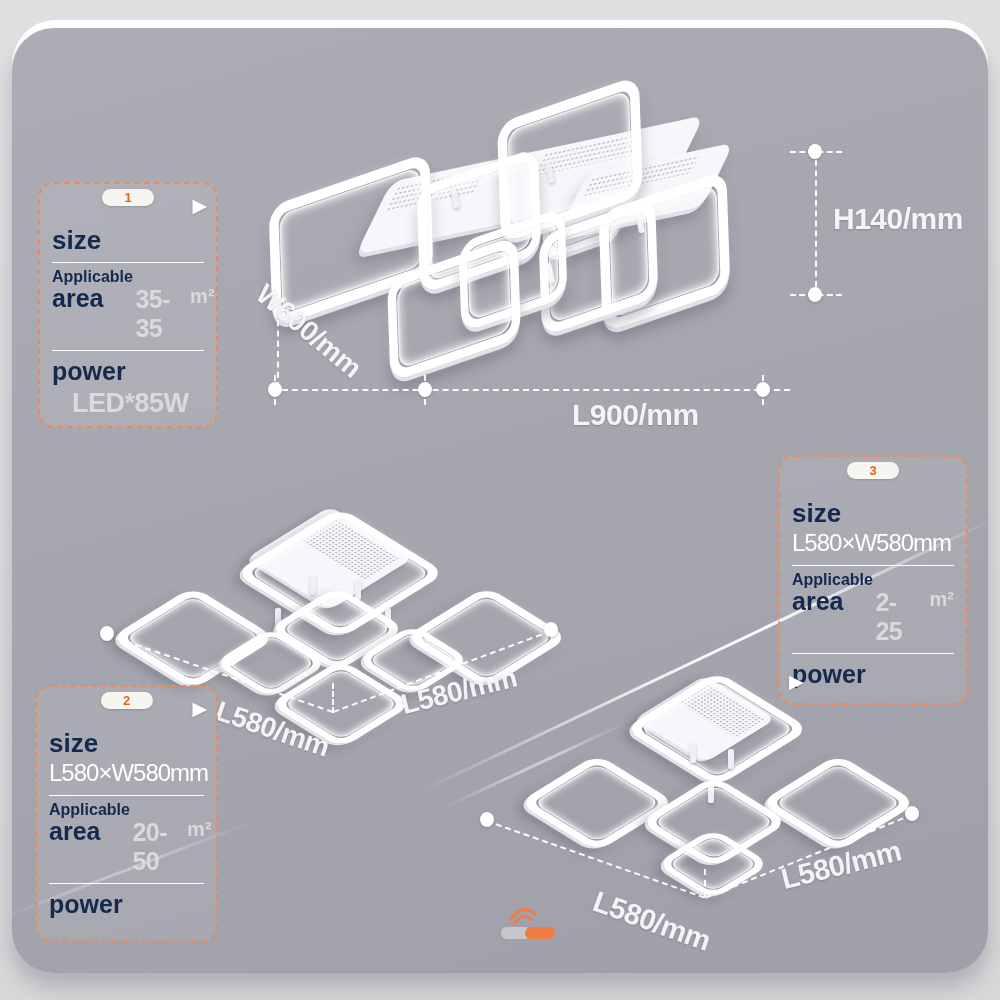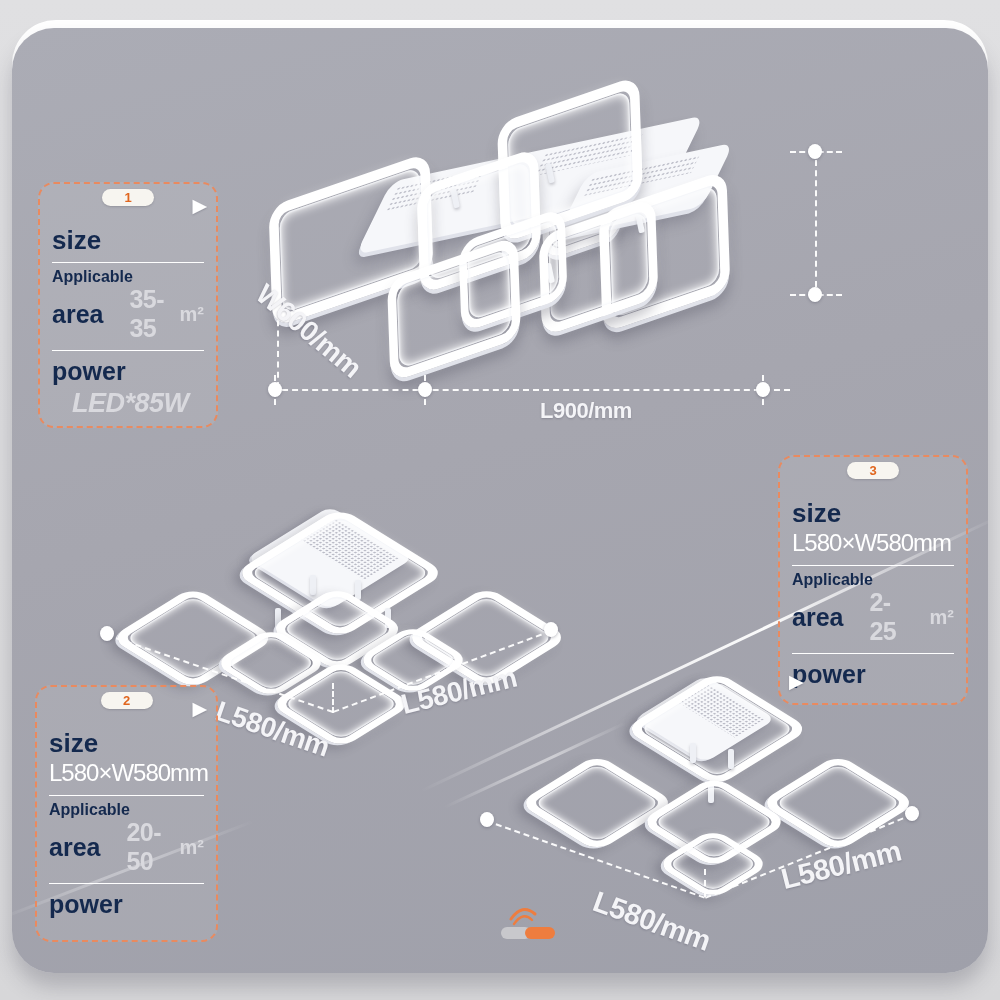--- a/index.html
+++ b/index.html
@@ -38,26 +38,26 @@
   
   .spec{position:absolute;border:2px dashed #e98a5f;border-radius:16px;
     background:rgba(255,255,255,.07);z-index:5;padding:10px 12px 8px;box-sizing:border-box;}
   .badge{position:absolute;top:5px;left:50%;transform:translateX(-50%);width:52px;height:17px;
     background:#f7f5f0;border-radius:9px;display:flex;align-items:center;justify-content:center;
     font-size:13px;font-weight:700;color:#e0661f;box-shadow:0 1px 2px rgba(70,70,85,.25);}
   .spec .size-label{margin-top:32px;font-size:26px;font-weight:700;color:#14294e;line-height:1.1;}
   .spec .size-value{font-size:24px;font-weight:500;color:#ffffff;letter-spacing:-1px;line-height:1.25;white-space:nowrap;}
   .spec hr{border:none;border-top:1.5px solid #ffffff;margin:7px 0 6px;}
   .applicable{font-size:16px;font-weight:700;color:#14294e;line-height:1.05;}
-  .area-row{display:flex;align-items:center;gap:14px;}
+  .area-row{display:flex;align-items:flex-start;gap:20px;}
   .area-label{font-size:25px;font-weight:700;color:#14294e;line-height:1.05;}
   .area-value{font-size:25px;font-weight:700;color:#d9d9de;margin-left:12px;letter-spacing:-0.5px;}
   .area-unit{font-size:20px;font-weight:700;color:#d9d9de;}
   .power-label{font-size:25px;font-weight:700;color:#14294e;line-height:1.15;}
-  .power-value{font-size:27px;font-weight:700;color:#d9d9de;margin:2px 0 0 20px;letter-spacing:-0.5px;font-style:italic;}
+  .power-value{font-size:27px;font-weight:700;color:#d9d9de;margin:2px 0 0 20px;letter-spacing:-0.5px;}
   .play{position:absolute;color:#ffffff;font-size:19px;line-height:1;text-shadow:0 1px 2px rgba(70,70,85,.3);}
   .play.tr{top:12px;right:9px;}
   .play.bl{bottom:12px;left:9px;}
   
   .brand{position:absolute;z-index:5;}
 </style>
 </head>
 <body>
 
 <div class="page">
@@ -95,26 +95,27 @@
 
     <div class="dash-v" style="left:265px;top:220px;height:140px;"></div>
     <div class="dim-label" style="left:258px;top:250px;font-size:28px;transform:rotate(40deg);transform-origin:0 0;">W600/mm</div>
     <div class="dash-h" style="left:260px;top:361px;width:518px;"></div>
     <div class="dash-v" style="left:262px;top:347px;height:30px;"></div>
     <div class="dash-v" style="left:412px;top:347px;height:30px;"></div>
     <div class="dash-v" style="left:750px;top:347px;height:30px;"></div>
     <div class="dim-dot" style="left:256px;top:354px;"></div>
     <div class="dim-dot" style="left:406px;top:354px;"></div>
     <div class="dim-dot" style="left:744px;top:354px;"></div>
-    <div class="dim-label" style="left:528px;top:370px;font-size:22px;">L900/mm</div>
+    <div class="dim-label" style="left:560px;top:370px;font-size:30px;">L900/mm</div>
     <div class="dash-v" style="left:803px;top:122px;height:147px;"></div>
     <div class="dash-h" style="left:778px;top:123px;width:52px;"></div>
     <div class="dash-h" style="left:778px;top:266px;width:52px;"></div>
     <div class="dim-dot" style="left:796px;top:116px;"></div>
     <div class="dim-dot" style="left:796px;top:259px;"></div>
+    <div class="dim-label" style="left:821px;top:174px;font-size:30px;">H140/mm</div>
 
     <div class="lamp" style="left:83px;top:452px;width:480px;height:270px;">
       <div class="canopy dia" style="left:176px;top:19px;width:118px;height:118px;">
         <div class="dots" style="left:10px;top:10px;width:98px;height:50px;"></div>
       </div>
       <div class="ring dia" style="left:170px;top:18px;width:130px;height:130px;border-width:10px;"></div>
       <div class="post" style="left:215px;top:95px;"></div>
       <div class="post" style="left:260px;top:100px;"></div>
       <div class="post" style="left:180px;top:128px;"></div>
       <div class="post" style="left:290px;top:128px;"></div>

